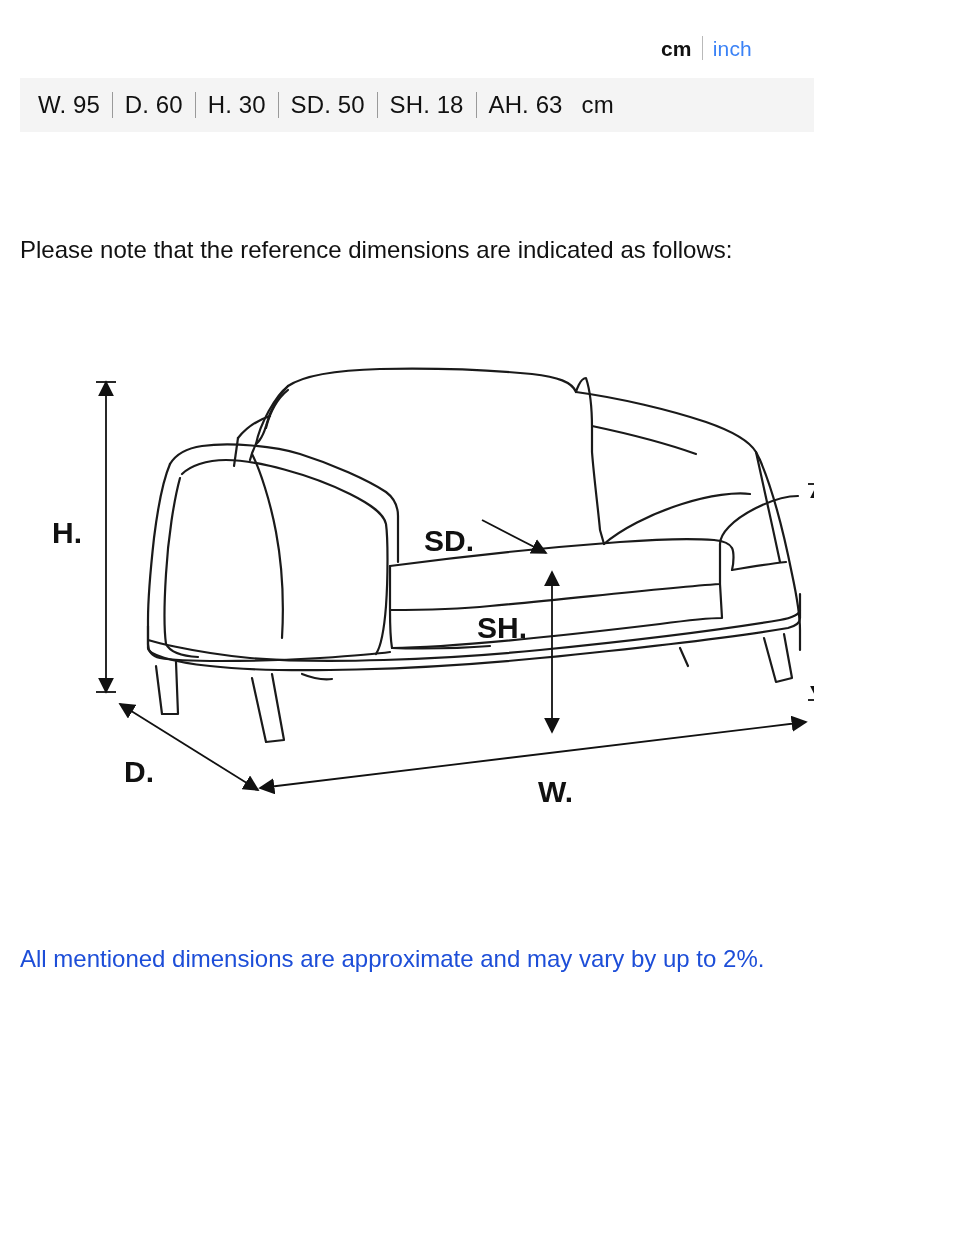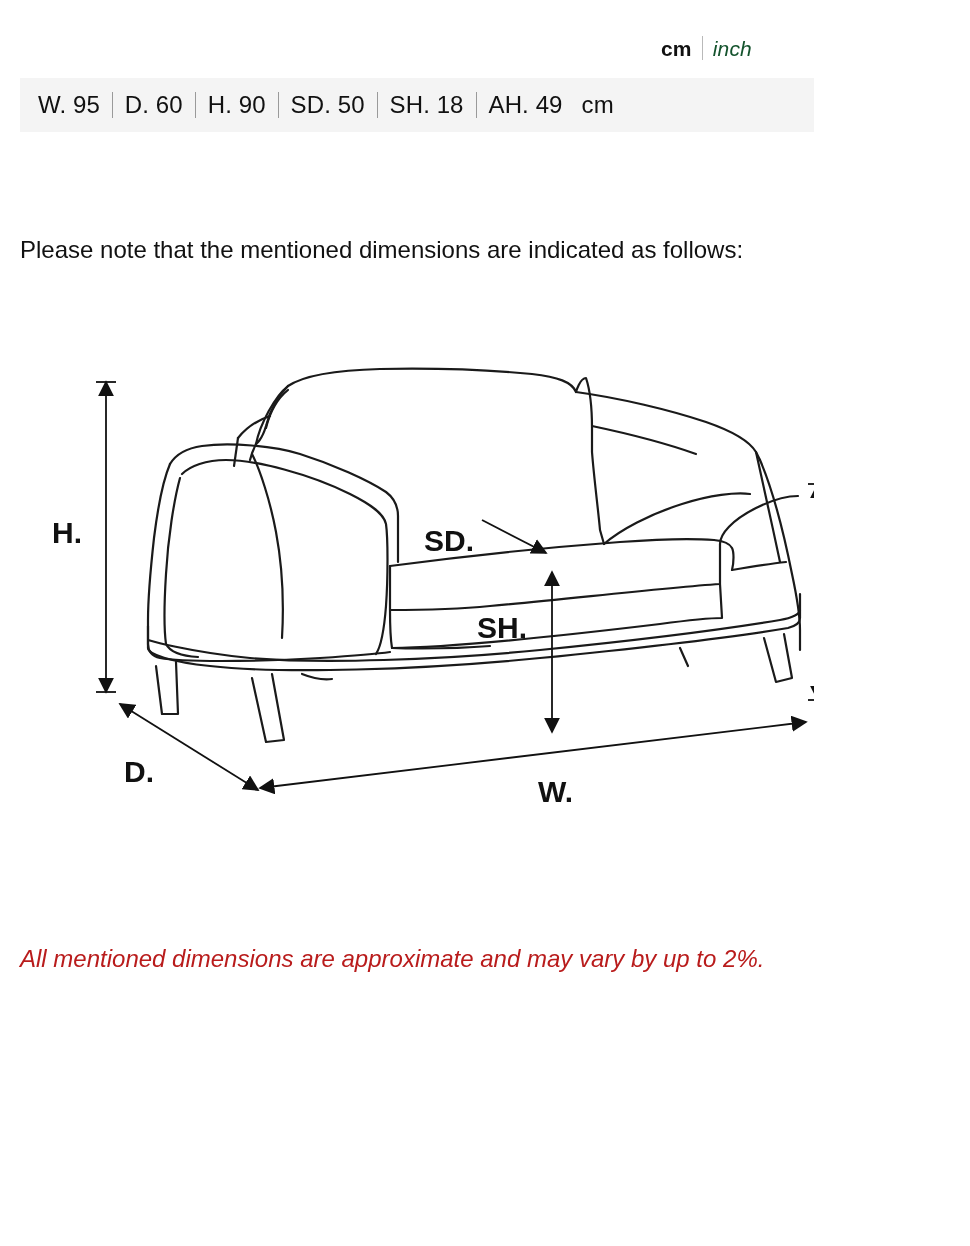--- a/index.html
+++ b/index.html
@@ -35,22 +35,21 @@
     padding: 0 10px;
     line-height: 1;
     cursor: pointer;
   }
   .unit-toggle .unit.active {
     font-weight: bold;
     color: #111111;
   }
   .unit-toggle .unit.inactive {
     font-weight: normal;
-    color: #14532d;
-    font-style: italic;
+    color: #3b82f6;
   }
   .unit-toggle .sep {
     width: 1px;
     height: 24px;
     background: #b9b9b9;
   }
 
   
   .dims-band {
     position: absolute;
@@ -100,22 +99,21 @@
   }
   .note-bottom {
     position: absolute;
     top: 916px;
     left: 20px;
     width: 900px;
     font-size: 24px;
     line-height: 1.62;
     text-align: justify;
     text-align-last: left;
-    color: #b91c1c;
-    font-style: italic;
+    color: #1d4ed8;
   }
 
   
   .diagram {
     position: absolute;
     top: 348px;
     left: 20px;
     width: 920px;
     height: 500px;
   }
@@ -137,32 +135,32 @@
     <span class="sep"></span>
     <span class="unit inactive">inch</span>
   </div>
 
   <div class="dims-band">
     <div class="dims-list">
       <span class="dim-item">W. 95</span>
       <span class="dim-sep"></span>
       <span class="dim-item">D. 60</span>
       <span class="dim-sep"></span>
-      <span class="dim-item">H. 90</span>
+      <span class="dim-item">H. 30</span>
       <span class="dim-sep"></span>
       <span class="dim-item">SD. 50</span>
       <span class="dim-sep"></span>
       <span class="dim-item">SH. 18</span>
       <span class="dim-sep"></span>
-      <span class="dim-item">AH. 49</span>
+      <span class="dim-item">AH. 63</span>
       <span class="dims-unit">cm</span>
     </div>
   </div>
 
-  <p class="note-top">Please note that the mentioned dimensions are indicated as follows:</p>
+  <p class="note-top">Please note that the reference dimensions are indicated as follows:</p>
 
   <div class="diagram">
     <svg width="920" height="500" viewBox="0 0 920 500" xmlns="http://www.w3.org/2000/svg">
       <defs>
         <marker id="ah" markerWidth="9" markerHeight="9" refX="8" refY="4.5" orient="auto">
           <path d="M0,0 L9,4.5 L0,9 z" fill="#111111"></path>
         </marker>
         <marker id="ah-start" markerWidth="9" markerHeight="9" refX="1" refY="4.5" orient="auto">
           <path d="M9,0 L0,4.5 L9,9 z" fill="#111111"></path>
         </marker>

